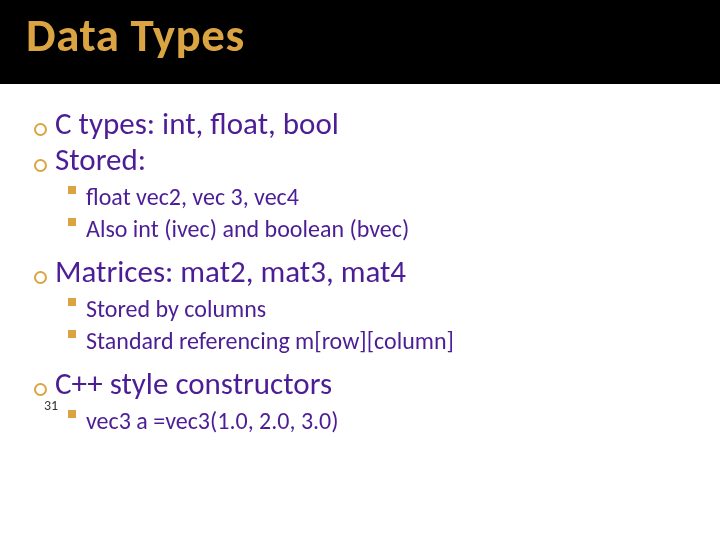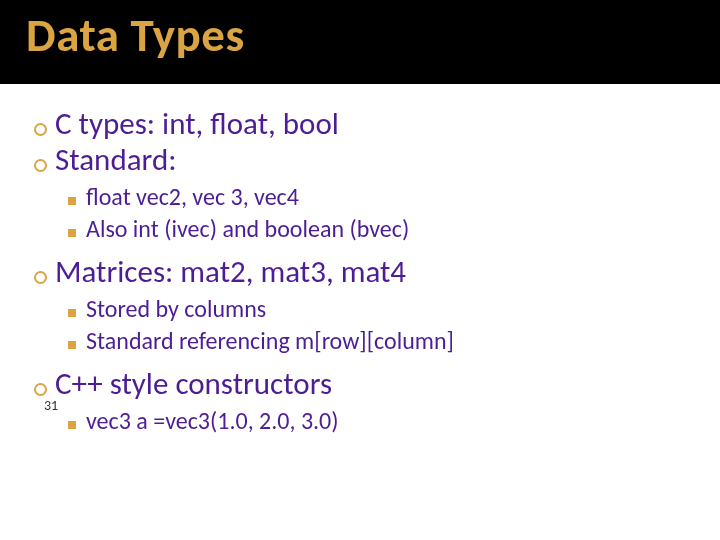--- a/index.html
+++ b/index.html
@@ -38,21 +38,21 @@
   .l1 {
     display: flex;
     align-items: baseline;
     margin-bottom: 2px;
   }
   .l2-group {
     margin: 6px 0 10px 0;
   }
   .l2 {
     display: flex;
-    align-items: center;
+    align-items: flex-start;
     margin-left: 34px;
     margin-bottom: 2px;
   }
   .bullet-circle {
     display: inline-block;
     width: 13px;
     height: 13px;
     border: 2px solid #d9a441;
     border-radius: 50%;
     margin-right: 8px;
@@ -98,21 +98,21 @@
 
   <div class="content">
 
     <div class="l1">
       <span class="bullet-circle"></span>
       <span class="l1-text">C types: int, float, bool</span>
     </div>
 
     <div class="l1">
       <span class="bullet-circle"></span>
-      <span class="l1-text">Standard:</span>
+      <span class="l1-text">Stored:</span>
     </div>
     <div class="l2-group">
       <div class="l2">
         <span class="bullet-square"></span>
         <span class="l2-text">float vec2, vec 3, vec4</span>
       </div>
       <div class="l2">
         <span class="bullet-square"></span>
         <span class="l2-text">Also int (ivec) and boolean (bvec)</span>
       </div>

